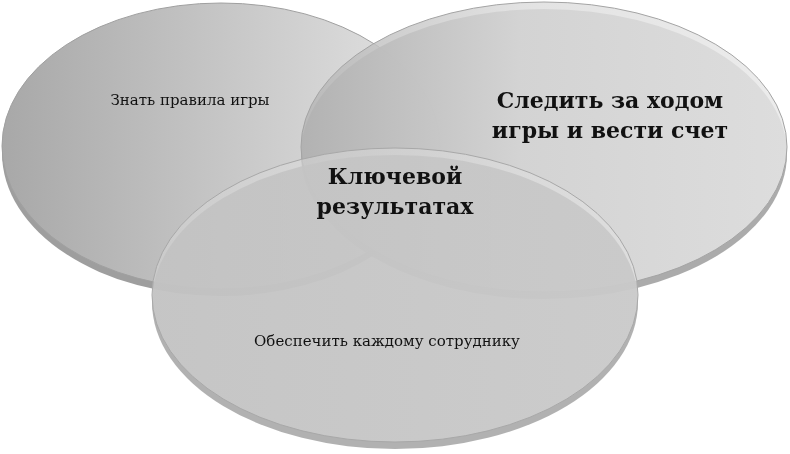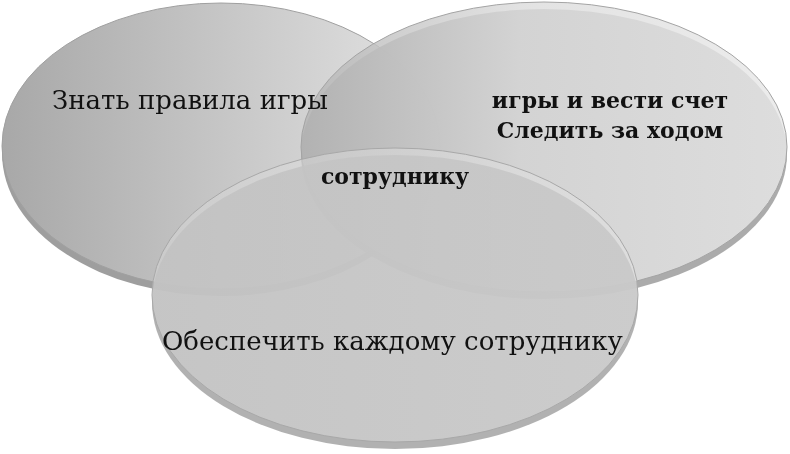--- a/index.html
+++ b/index.html
@@ -6,21 +6,21 @@
   body { width: 790px; height: 454px; position: relative; overflow: hidden; }
   svg { position: absolute; left: 0; top: 0; }
   .label {
     position: absolute;
     font-family: "DejaVu Serif", "Liberation Serif", serif;
     color: #111111;
     text-align: center;
     line-height: 30px;
     white-space: nowrap;
   }
-  .regular { font-size: 26px; font-weight: normal; }
+  .regular { font-size: 15px; font-weight: normal; }
   .bold { font-size: 22px; font-weight: bold; }
 </style>
 </head>
 <body>
 
 <svg width="790" height="454" viewBox="0 0 790 454">
   <defs>
     <linearGradient id="g1" x1="0" y1="0" x2="1" y2="0">
       <stop offset="0" stop-color="#a8a8a8"></stop>
       <stop offset="1" stop-color="#e4e4e4"></stop>
@@ -50,23 +50,24 @@
     <ellipse cx="395" cy="302" rx="243" ry="147" fill="#a8a8a8" fill-opacity="0.9"></ellipse>
     <ellipse cx="395" cy="295" rx="243" ry="147" fill="url(#g3)" fill-opacity="0.55" stroke="#a8a8a8" stroke-width="1"></ellipse>
   </g>
 </svg>
 
 <div class="label regular" style="left:50px; top:85px; width:280px;">
   <div>Знать правила игры</div>
 </div>
 
 <div class="label bold" style="left:470px; top:85px; width:280px;">
+  <div>Следить за ходом</div>
   <div>игры и вести счет</div>
-  <div>Следить за ходом</div>
 </div>
 
 <div class="label bold" style="left:300px; top:161px; width:190px;">
-  <div>сотруднику</div>
+  <div>Ключевой</div>
+  <div>результатах</div>
 </div>
 
 <div class="label regular" style="left:162px; top:326px; width:450px;">
   <div>Обеспечить каждому сотруднику</div>
 </div>
 
 </body></html>

